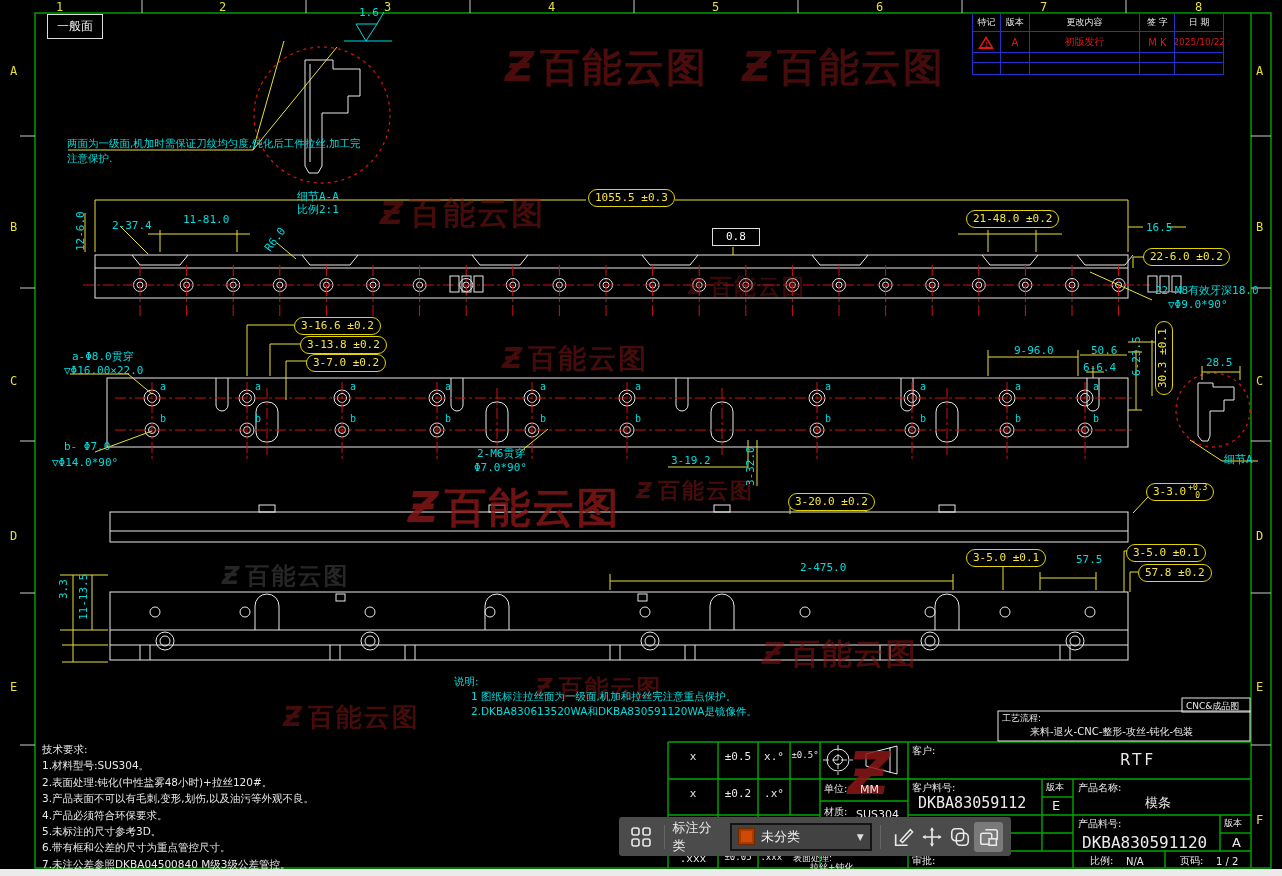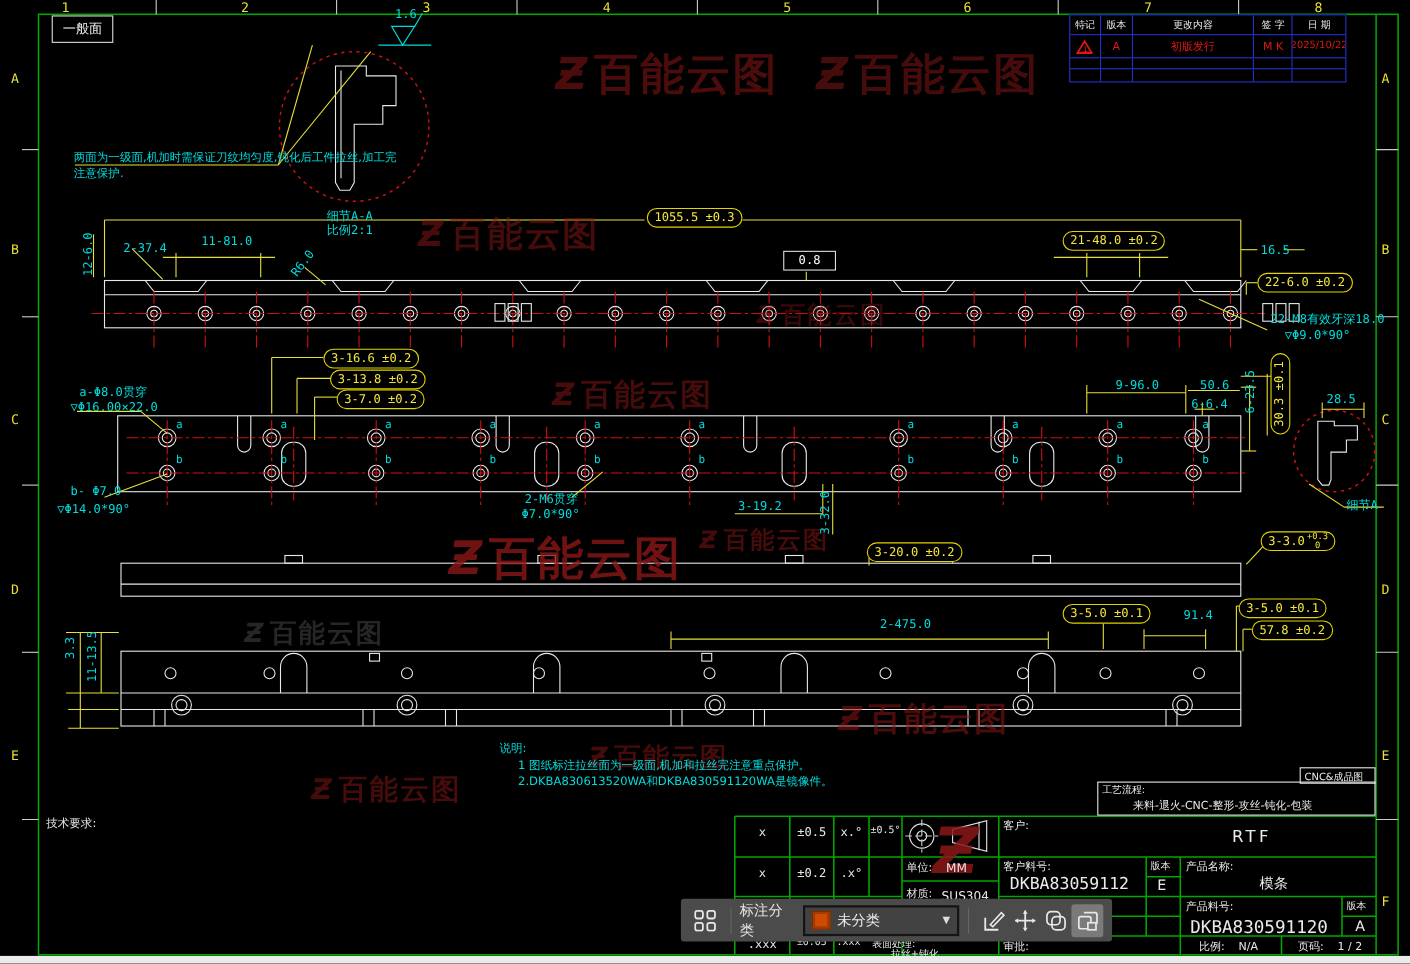--- a/index.html
+++ b/index.html
@@ -400,20 +400,29 @@
   <div class="notes-c" style="left:454px;top:674px;">
     <div>说明:</div>
     <div id="desc-lines" style="padding-left:17px;">
         <div>1 图纸标注拉丝面为一级面,机加和拉丝完注意重点保护。</div>
         <div>2.DKBA830613520WA和DKBA830591120WA是镜像件。</div>
       </div>
   </div>
 
   <div class="notes" style="left:42px;top:741px;">
     <div>技术要求:</div>
+    <div id="tech-lines">
+        <div>1.材料型号:SUS304。</div>
+        <div>2.表面处理:钝化(中性盐雾48小时)+拉丝120#。</div>
+        <div>3.产品表面不可以有毛刺,变形,划伤,以及油污等外观不良。</div>
+        <div>4.产品必须符合环保要求。</div>
+        <div>5.未标注的尺寸参考3D。</div>
+        <div>6.带有框和公差的尺寸为重点管控尺寸。</div>
+        <div>7.未注公差参照DKBA04500840  M级3级公差管控。</div>
+      </div>
   </div>
 
   <div id="revtable">
     <div class="rrow" style="height:18px;">
       <div class="rcell" style="width:31px;">特记</div>
       <div class="rcell" style="width:32px;">版本</div>
       <div class="rcell" style="width:123px;">更改内容</div>
       <div class="rcell" style="width:39px;">签 字</div>
       <div class="rcell" style="width:53px;border-right:none;">日 期</div>
     </div>
@@ -598,21 +607,21 @@
     <div class="ann s-vb" style="left: 1155px; top: 395px;">30.3 ±0.1</div>
     <div class="ann s-c" style="left: 1206px; top: 356px;">28.5</div>
     <div class="ann s-c" style="left: 1224px; top: 452px;">细节A</div>
     <div class="ann s-b" style="left: 788px; top: 493px;">3-20.0 ±0.2</div>
     <div class="ann s-b" style="left: 1146px; top: 483px;"><span>3-3.0</span><span class="stk">
         <i>+0.3</i>
         <i>0</i>
       </span></div>
     <div class="ann s-c" style="left: 800px; top: 561px;">2-475.0</div>
     <div class="ann s-b" style="left: 966px; top: 549px;">3-5.0 ±0.1</div>
-    <div class="ann s-c" style="left: 1076px; top: 553px;">91.4</div>
+    <div class="ann s-c" style="left: 1076px; top: 553px;">57.5</div>
     <div class="ann s-b" style="left: 1126px; top: 544px;">3-5.0 ±0.1</div>
     <div class="ann s-b" style="left: 1138px; top: 564px;">57.8 ±0.2</div>
     <div class="ann s-vc" style="left: 57px; top: 599px;">3.3</div>
     <div class="ann s-vc" style="left: 77px; top: 620px;">11-13.5</div>
     <div class="wm" style="left: 505px; top: 40px; font-size: 40px; opacity: 0.55;"><span class="lg">Ƶ</span><span>百能云图</span></div>
     <div class="wm" style="left: 742px; top: 40px; font-size: 40px; opacity: 0.5;"><span class="lg">Ƶ</span><span>百能云图</span></div>
     <div class="wm" style="left: 380px; top: 192px; font-size: 32px; opacity: 0.5;"><span class="lg">Ƶ</span><span>百能云图</span></div>
     <div class="wm" style="left: 688px; top: 272px; font-size: 22px; opacity: 0.4;"><span class="lg">Ƶ</span><span>百能云图</span></div>
     <div class="wm" style="left: 502px; top: 340px; font-size: 28px; opacity: 0.5;"><span class="lg">Ƶ</span><span>百能云图</span></div>
     <div class="wm" style="left: 408px; top: 480px; font-size: 42px; opacity: 0.8;"><span class="lg">Ƶ</span><span>百能云图</span></div>

